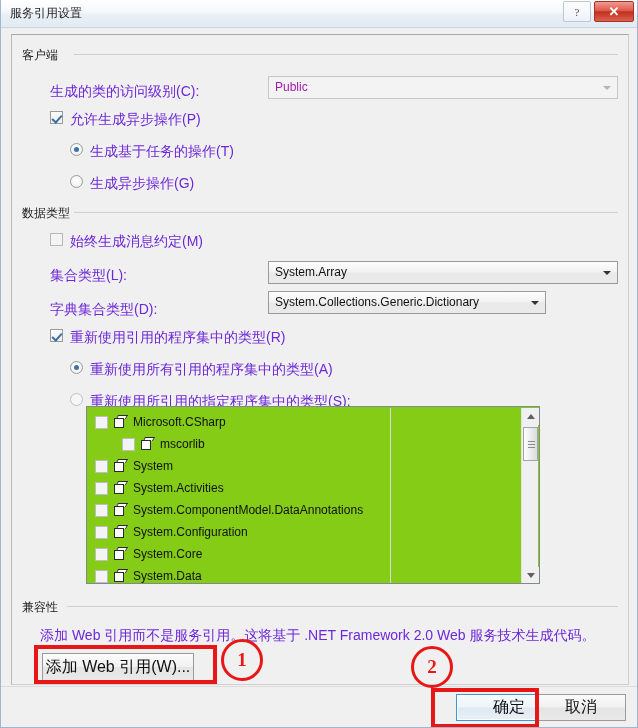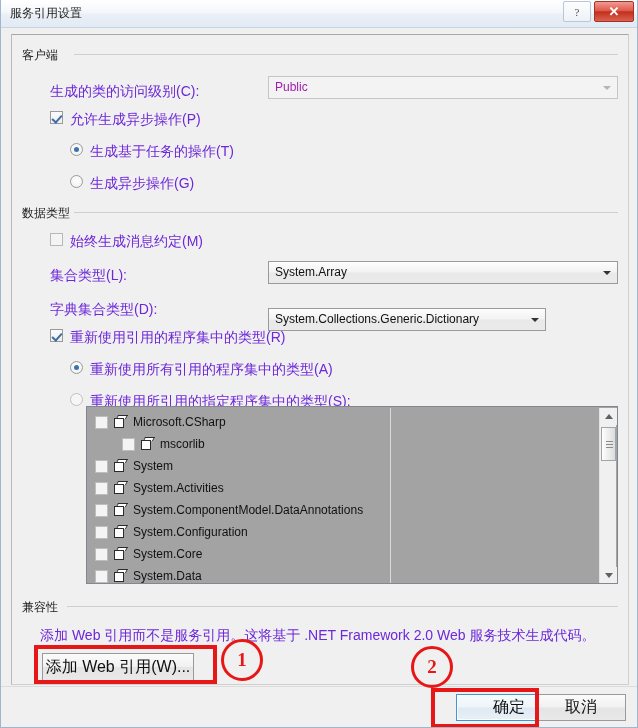--- a/index.html
+++ b/index.html
@@ -151,22 +151,22 @@
     border-color: #c6c6c6;
     background: #f3f3f3;
   }
   .combo.dis .val { color: #a21caf; }
   .combo.dis .arrow { border-top-color: #b5b5b5; }
 
   
   #listbox {
     position: absolute;
     left: 85px; top: 406px;
-    width: 532px; height: 178px;
-    background: #a3a3a3;
+    width: 454px; height: 178px;
+    background: #84cc16;
     border: 1px solid #828790;
     overflow: hidden;
   }
   #list-divider {
     position: absolute;
     left: 303px; top: 1px;
     width: 1px; height: 176px;
     background: #dadada;
   }
   .lrow {
@@ -328,21 +328,21 @@
     <div class="cb dis" style="left:38px; top:198px;"></div>
     <div class="lbl" style="left:58px; top:198px;">始终生成消息约定(M)</div>
 
     <div class="lbl" style="left:38px; top:232px;">集合类型(L):</div>
     <div class="combo" style="left:256px; top:226px; width:350px;">
       <div class="val">System.Array</div>
       <div class="arrow"></div>
     </div>
 
     <div class="lbl" style="left:38px; top:266px;">字典集合类型(D):</div>
-    <div class="combo" style="left:256px; top:273px; width:278px;">
+    <div class="combo" style="left:256px; top:256px; width:278px;">
       <div class="val">System.Collections.Generic.Dictionary</div>
       <div class="arrow"></div>
     </div>
 
     <div class="cb checked" style="left:38px; top:294px;"></div>
     <div class="lbl" style="left:58px; top:294px;">重新使用引用的程序集中的类型(R)</div>
 
     <div class="rb sel" style="left:58px; top:326px;"></div>
     <div class="lbl" style="left:78px; top:326px;">重新使用所有引用的程序集中的类型(A)</div>
 

